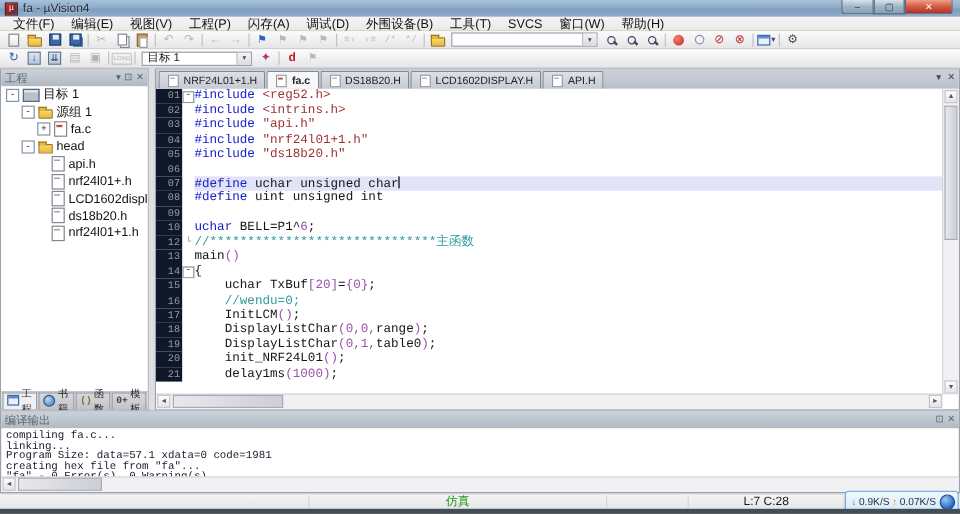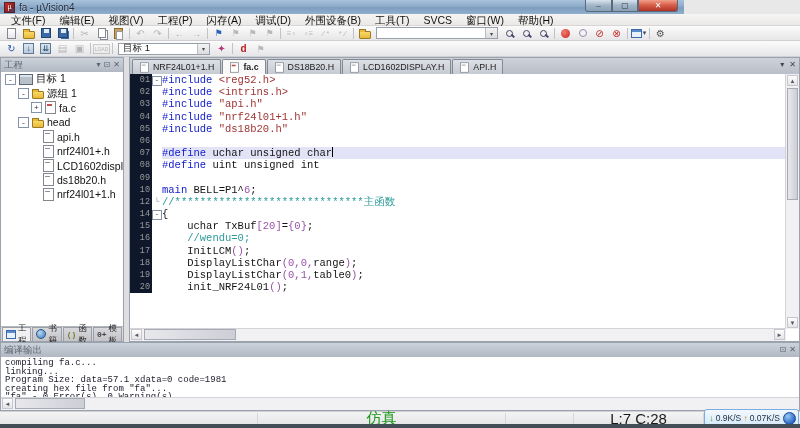--- a/index.html
+++ b/index.html
@@ -2,21 +2,21 @@
 <html><head>
 <meta charset="utf-8">
 <style>
   html,body{margin:0;padding:0;background:#000;}
   .app{position:relative;width:800px;height:428px;overflow:hidden;background:#e8e8e8;
        font-family:"Liberation Sans","DejaVu Sans",sans-serif;font-size:11px;color:#1a1a1a;
        -webkit-font-smoothing:antialiased;}
   .abs{position:absolute;}
 
   
-  #titlebar{left:0;top:0;width:684px;height:14px;
+  #titlebar{left:0;top:0;width:800px;height:14px;
     background:linear-gradient(180deg,#a7c2da 0%,#8fabc9 45%,#7e9dbf 55%,#90afcc 100%);
     display:flex;align-items:center;padding-left:4px;box-sizing:border-box;}
   #appicon{width:9px;height:9px;margin-right:4px;border:1px solid #5a2020;
     background:linear-gradient(135deg,#c03030 0%,#902020 60%,#304880 100%);
     color:#fff;font-size:7px;line-height:8px;text-align:center;}
   #titletext{font-size:10px;color:#1c2a38;text-shadow:0 1px 1px rgba(255,255,255,.55);}
   #winbtns{position:absolute;right:6px;top:0;display:flex;}
   .wb{height:12px;border:1px solid #5a6a7a;border-top:none;box-sizing:border-box;
     display:flex;align-items:center;justify-content:center;font-size:8px;color:#fff;
     background:linear-gradient(180deg,#d8e4ee,#9fb4c6 50%,#8ba2b6);}
@@ -128,21 +128,21 @@
   .thumb{position:absolute;background:linear-gradient(90deg,#e8e8ec,#cdced6);border:1px solid #a6aab4;box-sizing:border-box;}
 
   
   #build{left:0;top:342px;width:800px;height:69px;background:#fff;border:1px solid #9aa2ae;box-sizing:border-box;}
   #bcontent{position:absolute;left:1px;right:1px;top:14px;bottom:12px;overflow:hidden;background:#fff;
     font-family:"Liberation Mono","DejaVu Sans Mono",monospace;font-size:9px;line-height:8.6px;color:#1a1a2a;padding:2px 0 0 3px;}
   #bhsb{left:0;right:0;}
 
   
   #status{left:0;top:411px;width:800px;height:13px;background:linear-gradient(#f4f4f4,#e6e6e8);
-    display:flex;align-items:center;font-size:15px;box-sizing:border-box;border-top:1px solid #d0d0d4;}
+    display:flex;align-items:center;font-size:10px;box-sizing:border-box;border-top:1px solid #d0d0d4;}
   .scell{height:11px;display:flex;align-items:center;justify-content:center;border-right:1px solid #d6d6da;box-sizing:border-box;}
   #sc1{flex:1;} #sc2{width:248px;} #sc3{width:68px;} #sc4{width:130px;} #sc5{width:96px;border-right:none;}
   #simlabel{color:#189818;}
   #netwidget{position:absolute;right:1px;top:409px;height:16px;background:linear-gradient(#f2f8fe,#d6e8f8);
     border:1px solid #7aaede;border-radius:3px;display:flex;align-items:center;padding:0 2px 0 5px;font-size:8.5px;color:#234;}
   .dn{color:#1a9a1a;font-size:8px;} .up{color:#e08818;font-size:8px;}
   .netico{width:11px;height:11px;border-radius:50%;margin-left:3px;
     background:radial-gradient(circle at 35% 30%,#9ac8f2,#2a6ac4 70%);border:1px solid #1a4a94;}
 
   #taskstrip{left:0;top:424px;width:800px;height:4px;background:#414e58;}
@@ -420,29 +420,31 @@
       <div id="code">
           <div class="cl"><span class="ln">01</span><span class="fm"><i class="fbox">-</i></span><span class="ctext"><span class="tk-d">#include </span><span class="tk-s">&lt;reg52.h&gt;</span></span></div>
           <div class="cl"><span class="ln">02</span><span class="fm"></span><span class="ctext"><span class="tk-d">#include </span><span class="tk-s">&lt;intrins.h&gt;</span></span></div>
           <div class="cl"><span class="ln">03</span><span class="fm"></span><span class="ctext"><span class="tk-d">#include </span><span class="tk-s">"api.h"</span></span></div>
           <div class="cl"><span class="ln">04</span><span class="fm"></span><span class="ctext"><span class="tk-d">#include </span><span class="tk-s">"nrf24l01+1.h"</span></span></div>
           <div class="cl"><span class="ln">05</span><span class="fm"></span><span class="ctext"><span class="tk-d">#include </span><span class="tk-s">"ds18b20.h"</span></span></div>
           <div class="cl"><span class="ln">06</span><span class="fm"></span><span class="ctext"></span></div>
           <div class="cl hl"><span class="ln">07</span><span class="fm"></span><span class="ctext"><span class="tk-d">#define </span><span class="tk-p">uchar unsigned char</span><span class="caret"></span></span></div>
           <div class="cl"><span class="ln">08</span><span class="fm"></span><span class="ctext"><span class="tk-d">#define </span><span class="tk-p">uint unsigned int</span></span></div>
           <div class="cl"><span class="ln">09</span><span class="fm"></span><span class="ctext"></span></div>
-          <div class="cl"><span class="ln">10</span><span class="fm"></span><span class="ctext"><span class="tk-k">main </span><span class="tk-p">BELL=P1^</span><span class="tk-m">6</span><span class="tk-p">;</span></span></div>
+          <div class="cl"><span class="ln">10</span><span class="fm"></span><span class="ctext"><span class="tk-k">uchar </span><span class="tk-p">BELL=P1^</span><span class="tk-m">6</span><span class="tk-p">;</span></span></div>
           <div class="cl"><span class="ln">12</span><span class="fm">└</span><span class="ctext"><span class="tk-c">//******************************主函数</span></span></div>
+          <div class="cl"><span class="ln">13</span><span class="fm"></span><span class="ctext"><span class="tk-p">main</span><span class="tk-m">()</span></span></div>
           <div class="cl"><span class="ln">14</span><span class="fm"><i class="fbox">-</i></span><span class="ctext"><span class="tk-p">{</span></span></div>
           <div class="cl"><span class="ln">15</span><span class="fm"></span><span class="ctext"><span class="tk-p">    uchar TxBuf</span><span class="tk-m">[20]</span><span class="tk-p">=</span><span class="tk-m">{0}</span><span class="tk-p">;</span></span></div>
           <div class="cl"><span class="ln">16</span><span class="fm"></span><span class="ctext"><span class="tk-c">    //wendu=0;</span></span></div>
           <div class="cl"><span class="ln">17</span><span class="fm"></span><span class="ctext"><span class="tk-p">    InitLCM</span><span class="tk-m">()</span><span class="tk-p">;</span></span></div>
           <div class="cl"><span class="ln">18</span><span class="fm"></span><span class="ctext"><span class="tk-p">    DisplayListChar</span><span class="tk-m">(0,0,</span><span class="tk-p">range</span><span class="tk-m">)</span><span class="tk-p">;</span></span></div>
           <div class="cl"><span class="ln">19</span><span class="fm"></span><span class="ctext"><span class="tk-p">    DisplayListChar</span><span class="tk-m">(0,1,</span><span class="tk-p">table0</span><span class="tk-m">)</span><span class="tk-p">;</span></span></div>
           <div class="cl"><span class="ln">20</span><span class="fm"></span><span class="ctext"><span class="tk-p">    init_NRF24L01</span><span class="tk-m">()</span><span class="tk-p">;</span></span></div>
+          <div class="cl"><span class="ln">21</span><span class="fm"></span><span class="ctext"><span class="tk-p">    delay1ms</span><span class="tk-m">(1000)</span><span class="tk-p">;</span></span></div>
         </div>
 
       <div class="sbv">
         <span class="sarr" style="left:1px;top:1px;">▲</span>
         <span class="thumb" style="left:1px;top:14px;width:11px;height:112px;"></span>
         <span class="sarr" style="left:1px;bottom:1px;">▼</span>
       </div>
       <div id="codehsb" class="sbh">
         <span class="sarr" style="left:1px;top:0;">◄</span>
         <span class="thumb" style="left:14px;top:0;width:92px;height:11px;"></span>

